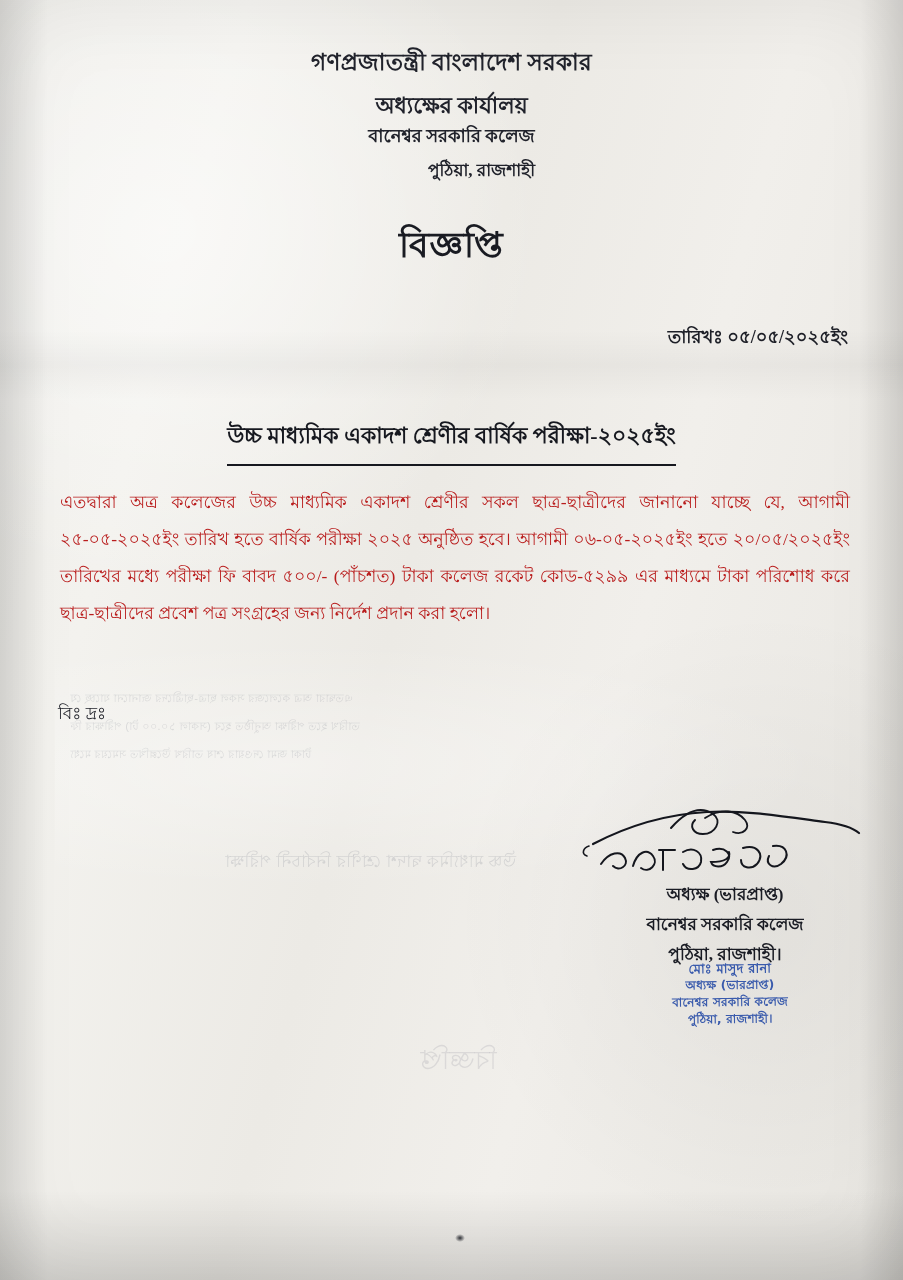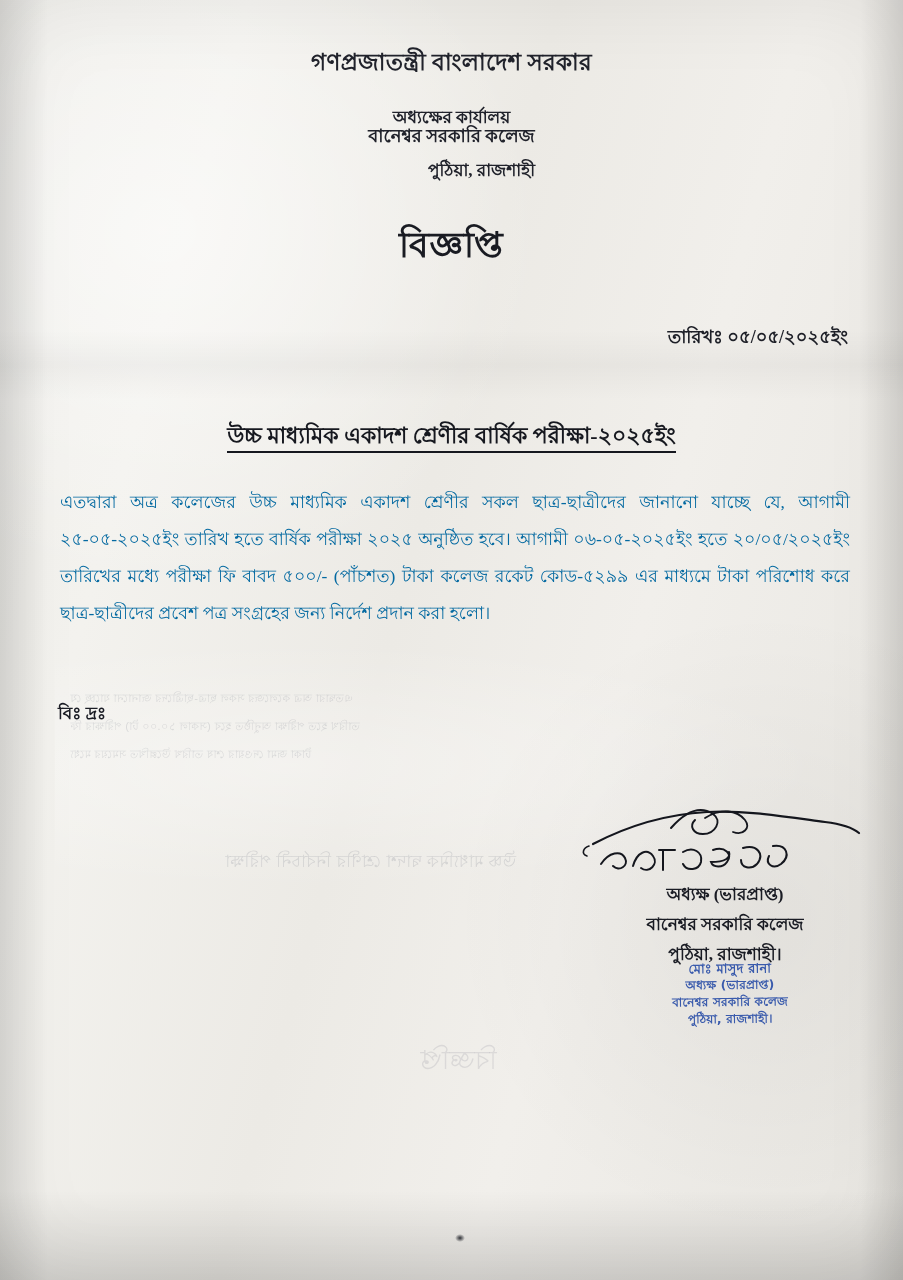--- a/index.html
+++ b/index.html
@@ -80,21 +80,21 @@
 
   .gov-line {
     position: absolute;
     width: 903px;
     text-align: center;
     color: #20222b;
     font-weight: 600;
   }
 
   #gov-title   { top: 44px;  font-size: 23px; letter-spacing: 0.3px; }
-  #office      { top: 104px;  font-size: 17px; }
+  #office      { top: 88px;  font-size: 22px; }
   #college     { top: 122px; font-size: 18px; }
   #address     { top: 157px; font-size: 17px; margin-left: 30px; }
 
   #notice-heading {
     position: absolute;
     top: 218px;
     width: 903px;
     text-align: center;
     font-size: 35px;
     font-weight: 700;
@@ -116,46 +116,46 @@
     position: absolute;
     top: 418px;
     width: 903px;
     text-align: center;
     font-size: 22px;
     font-weight: 700;
     color: #16181f;
   }
   #subject span.u {
     border-bottom: 2px solid #16181f;
-    padding-bottom: 3px;
+    padding-bottom: 16px;
   }
 
   #body {
     position: absolute;
     top: 484px;
     left: 60px;
     width: 790px;
     font-size: 17.5px;
     line-height: 37px;
-    color: #0369a1;
+    color: #b91c1c;
     text-align: justify;
     text-justify: inter-word;
     font-weight: 500;
   }
 
   #note-block {
     position: absolute;
     top: 700px;
     left: 58px;
     width: 600px;
     color: #1b1d25;
   }
   #note-label {
     font-size: 17px;
-    font-weight: 700;
+    font-weight: 400;
     margin-bottom: 16px;
   }
   #note-item-1 {
     font-size: 17px;
     font-weight: 500;
   }
 
   
   #sign-area {
     position: absolute;

